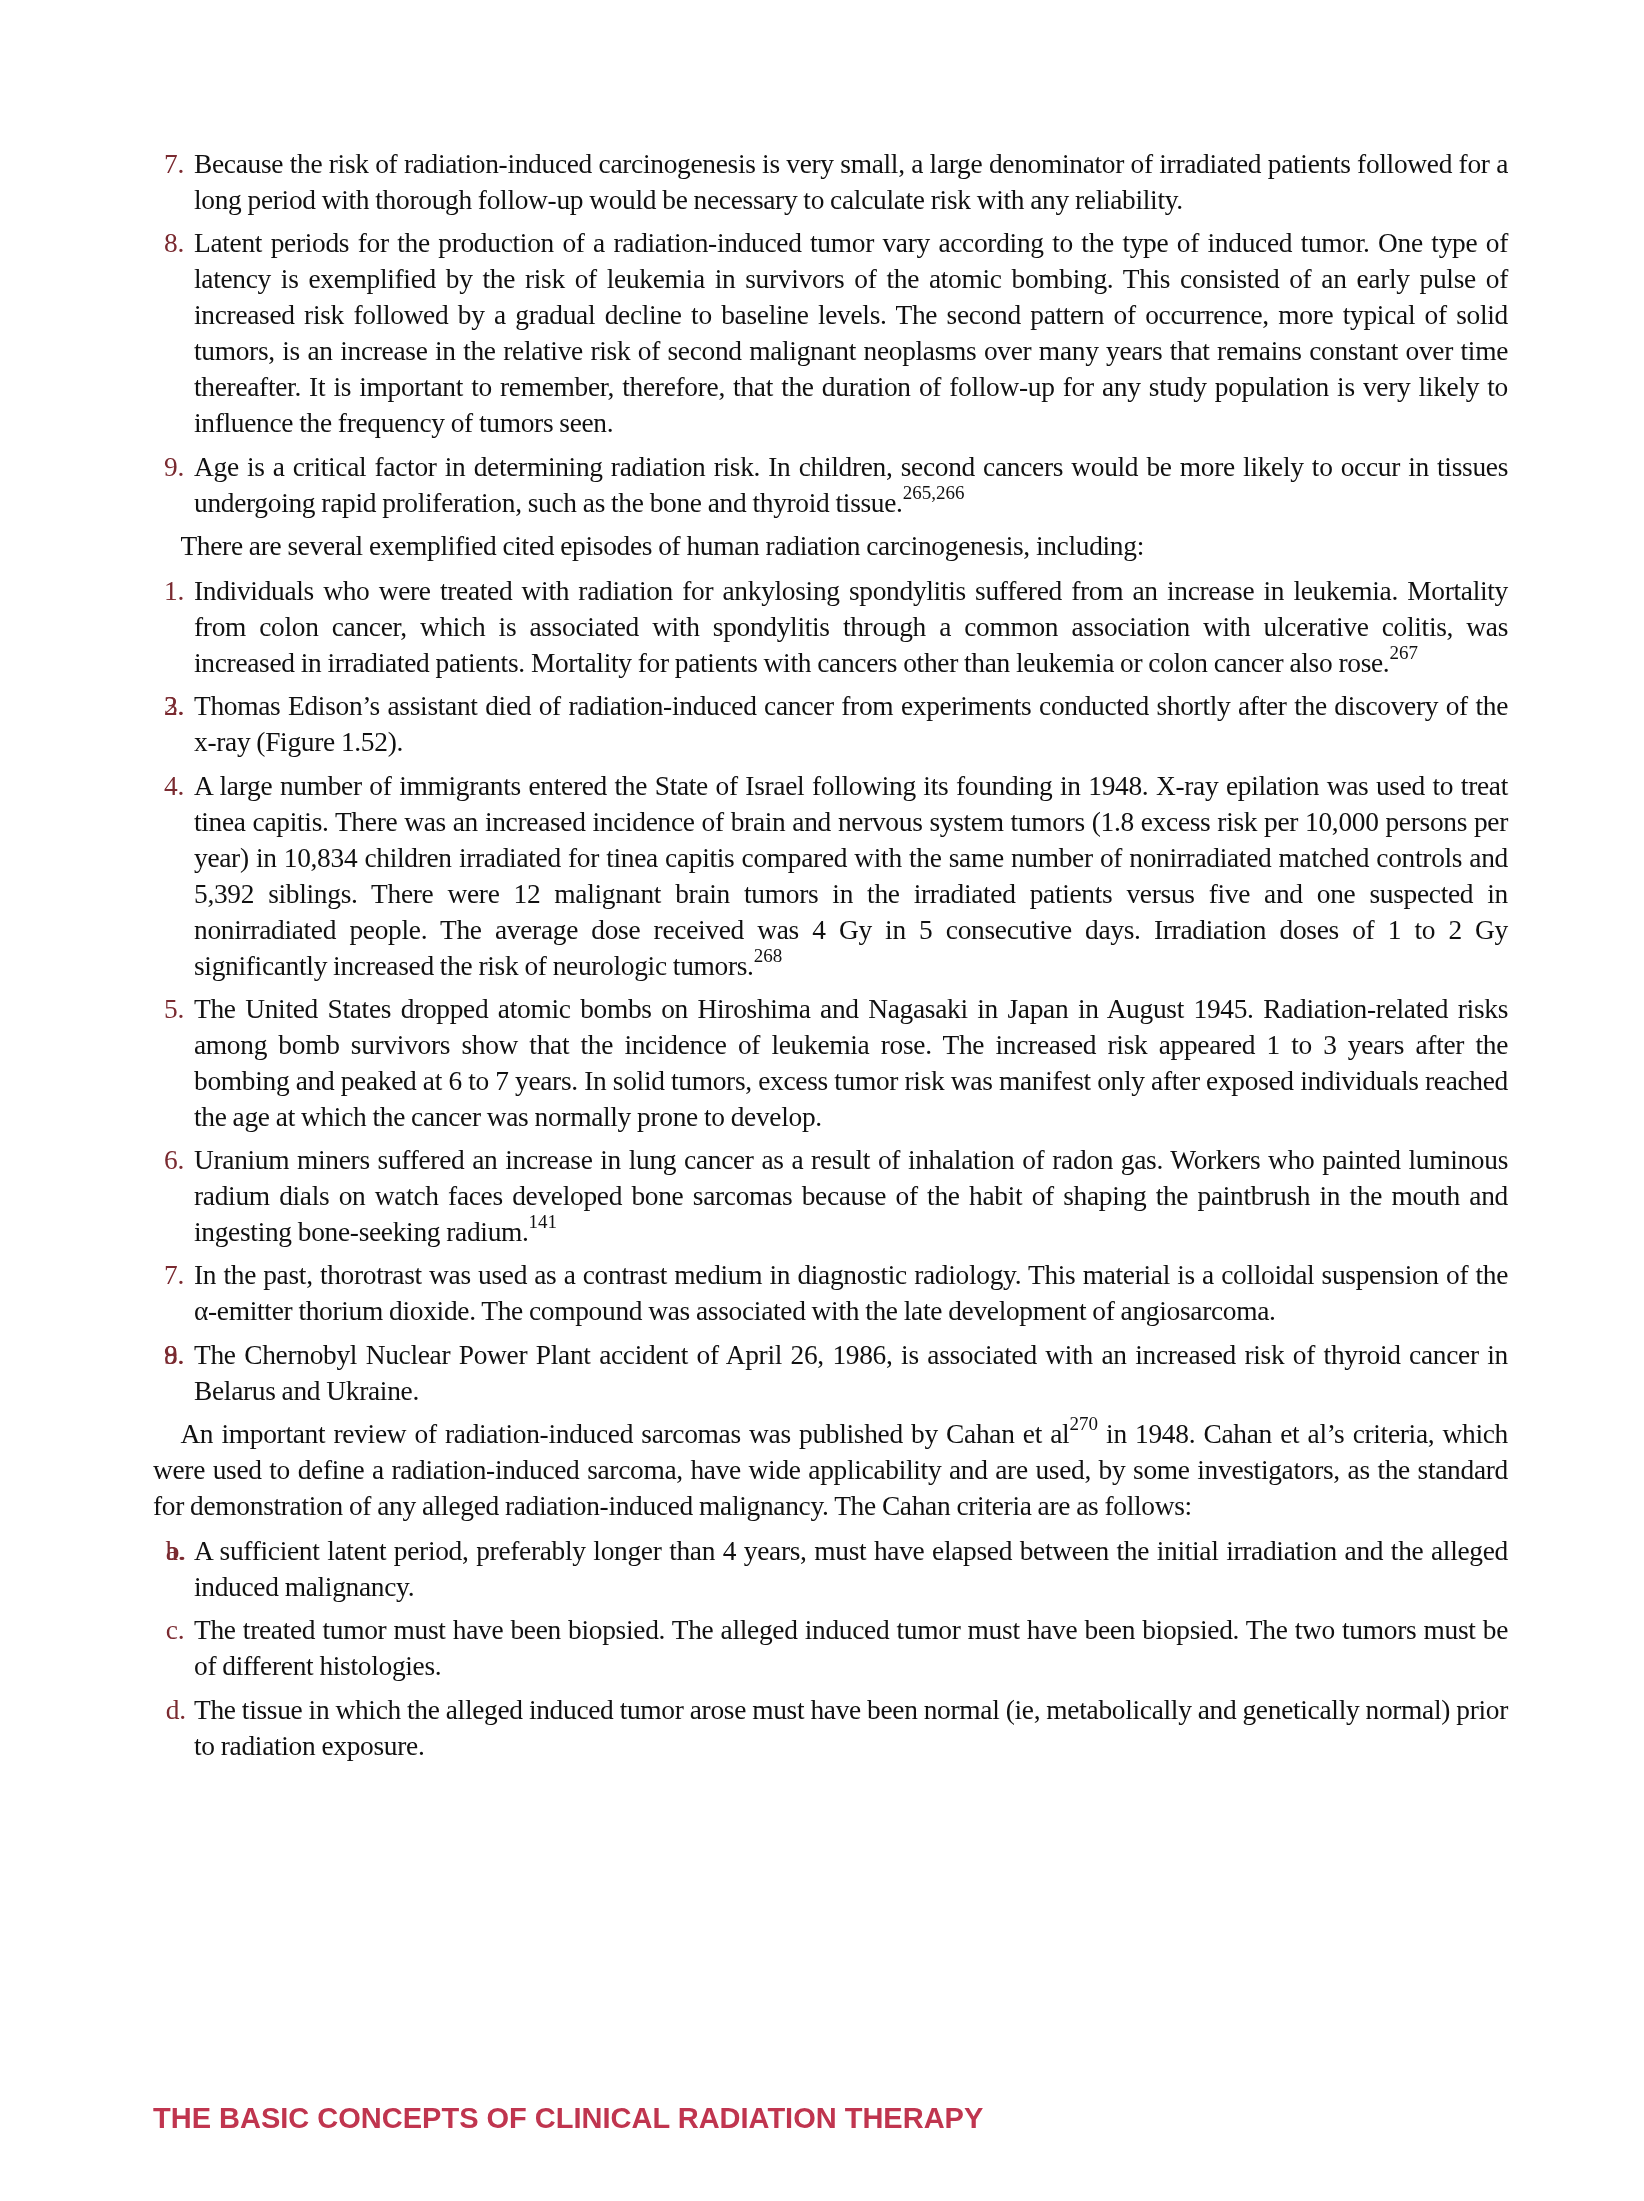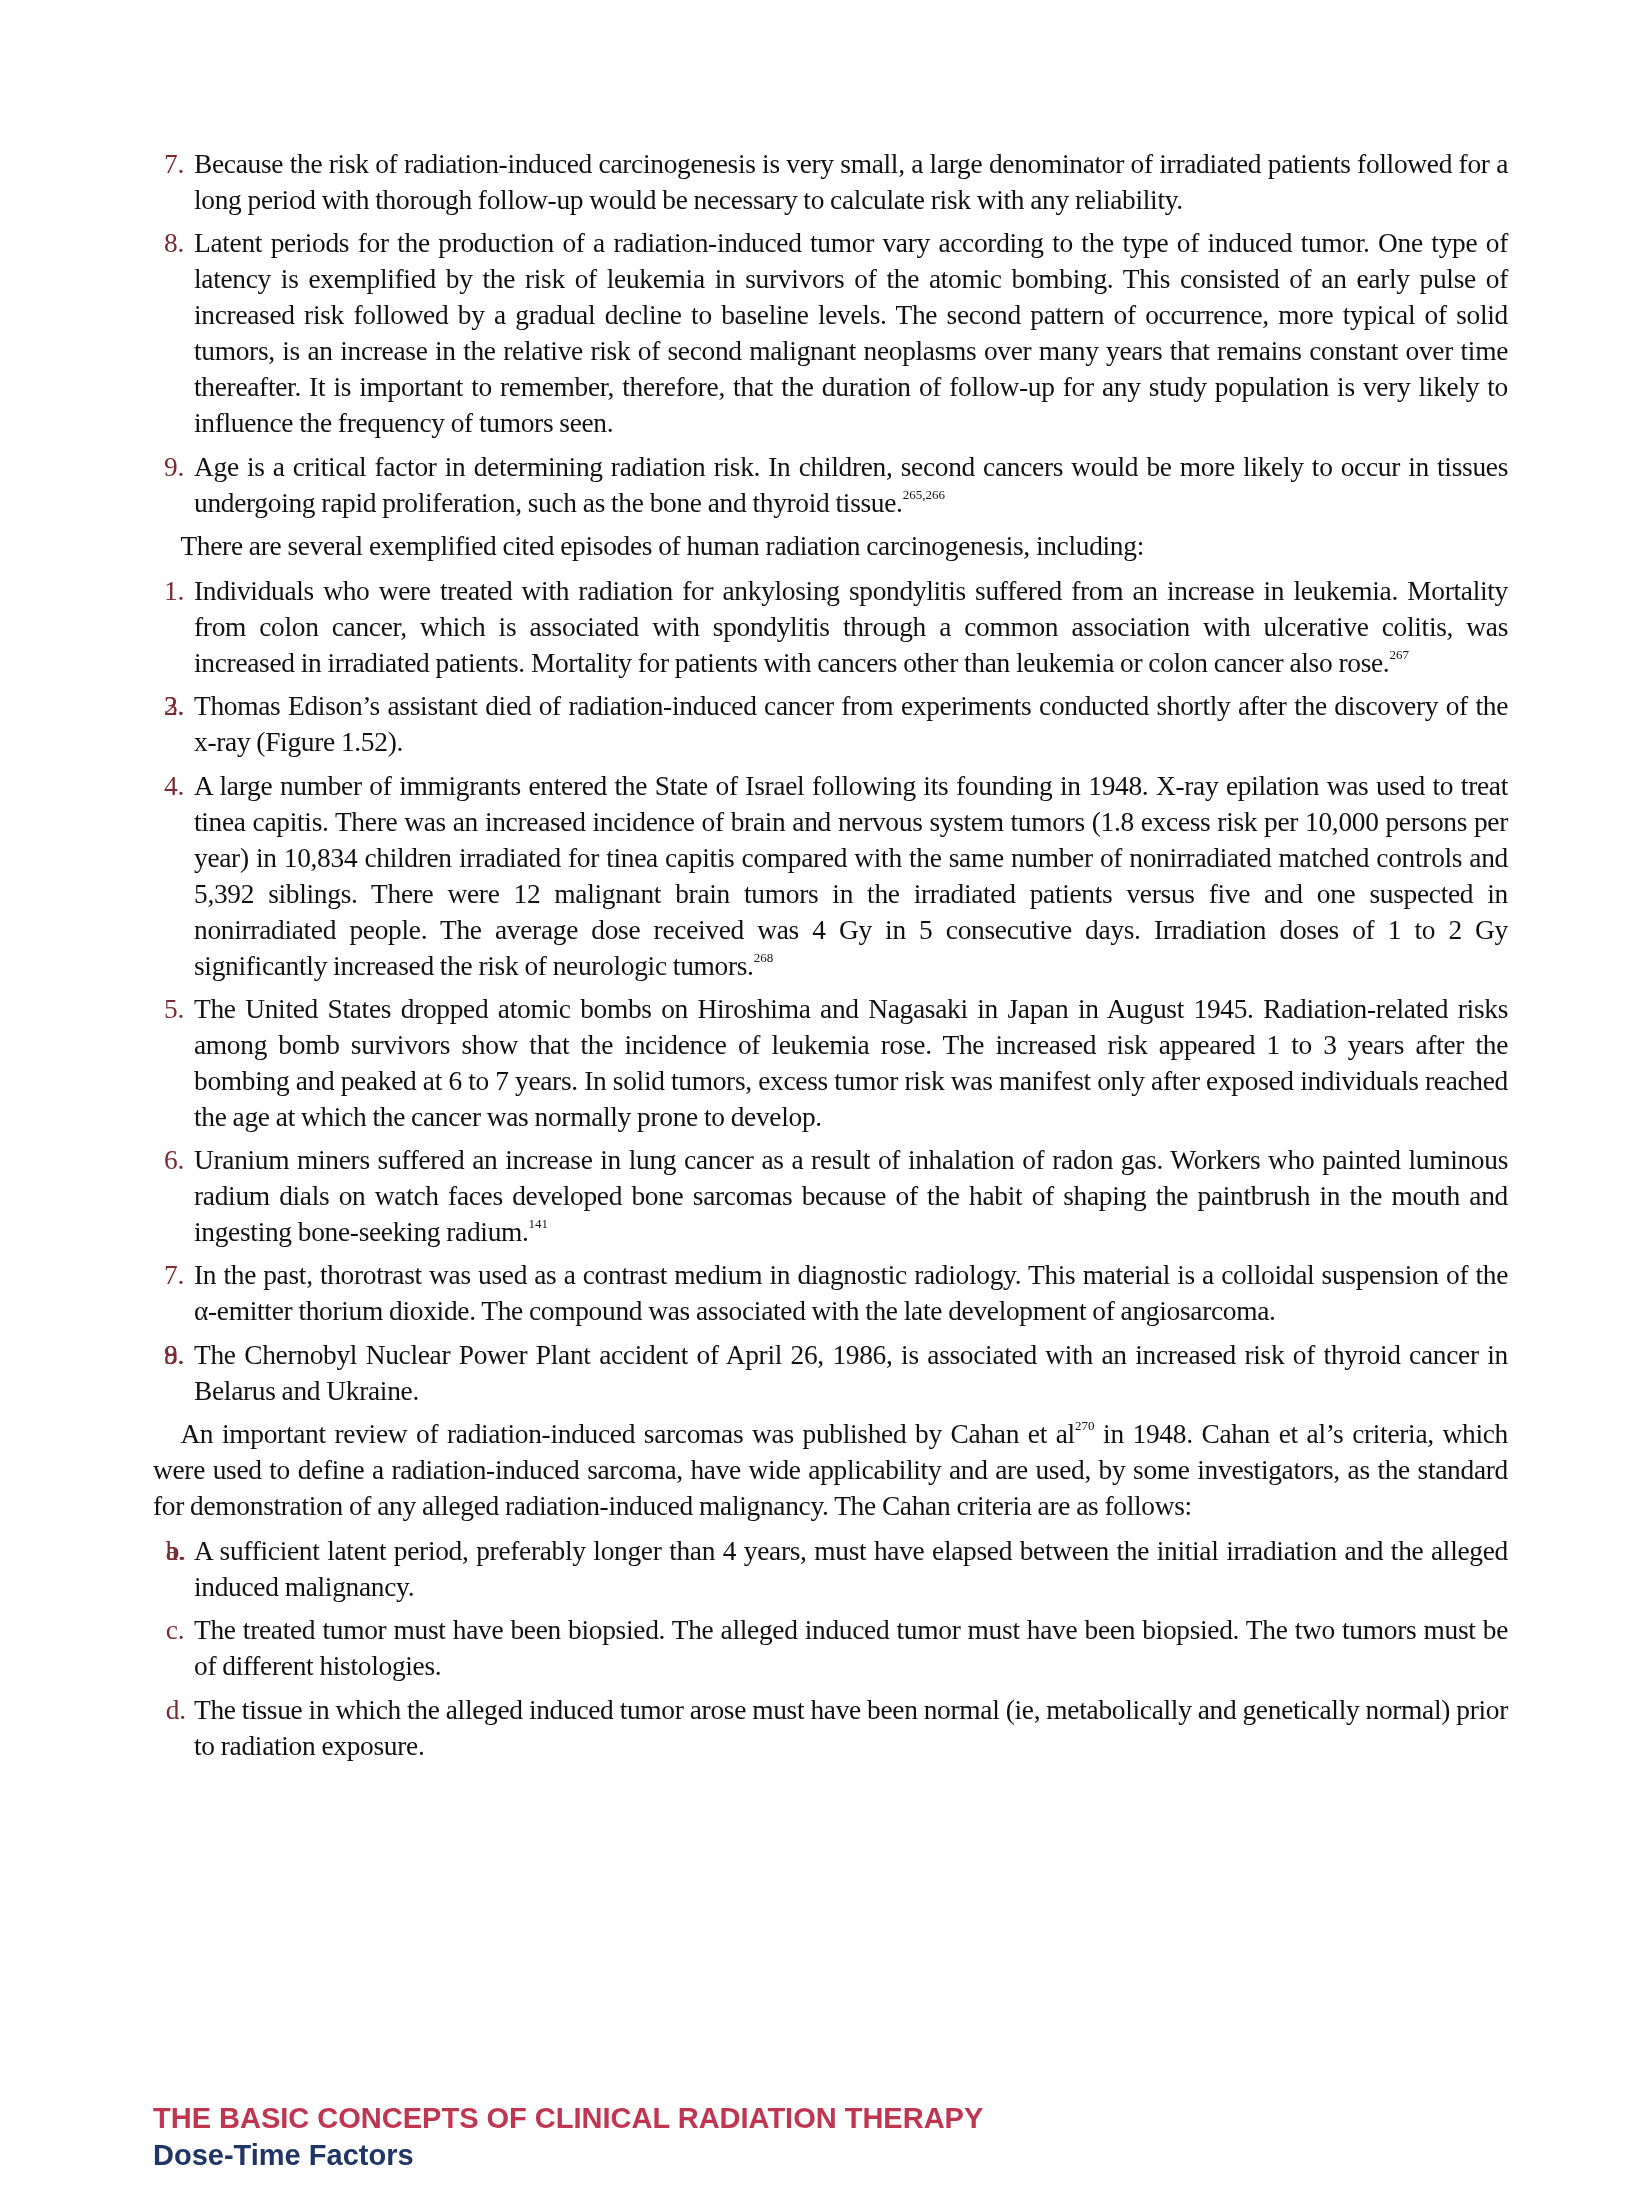--- a/index.html
+++ b/index.html
@@ -9,21 +9,21 @@
     font-family: "Liberation Serif", "DejaVu Serif", serif;
     font-size: 27.4px; line-height: 36px; color: #111111;
     letter-spacing: -0.3px; word-spacing: -0.5px;
   }
   .list { margin: 0; padding: 0; list-style: none; }
   .item { position: relative; padding-left: 41px; text-align: justify; margin-bottom: 7.3px; }
   .num { position: absolute; left: 11px; top: 0; color: #7a2a30; }
   .num.alpha { left: 12.8px; }
   .para { text-align: justify; margin: 7.3px 0 9.1px 0; }
   .para.indent { text-indent: 27.4px; }
-  sup { font-size: 13px; line-height: 0; vertical-align: 12.8px; letter-spacing: 0; }
+  sup { font-size: 19px; line-height: 0; vertical-align: 12.8px; letter-spacing: 0; }
   .footer { position: absolute; left: 153px; top: 2100px; font-family: "Liberation Sans", "DejaVu Sans", sans-serif; font-weight: bold; font-size: 29px; line-height: 37px; }
   .footer .book { color: #c0354f; }
   .footer .chapter { color: #1f3566; }
 </style>
 </head>
 <body>
 
 <div class="page">
 
   <ol class="list">
@@ -96,15 +96,14 @@
     </li>
     <li class="item">
       <span class="num alpha">d.</span>
       <span>The tissue in which the alleged induced tumor arose must have been normal (ie, metabolically and genetically normal) prior to radiation exposure.</span>
     </li>
   </ol>
 </div>
 
 <div class="footer">
   <div class="book">THE BASIC CONCEPTS OF CLINICAL RADIATION THERAPY</div>
-  <div class="chapter">Dose-Time Factors</div>
 </div>
 
 
 </body></html>

